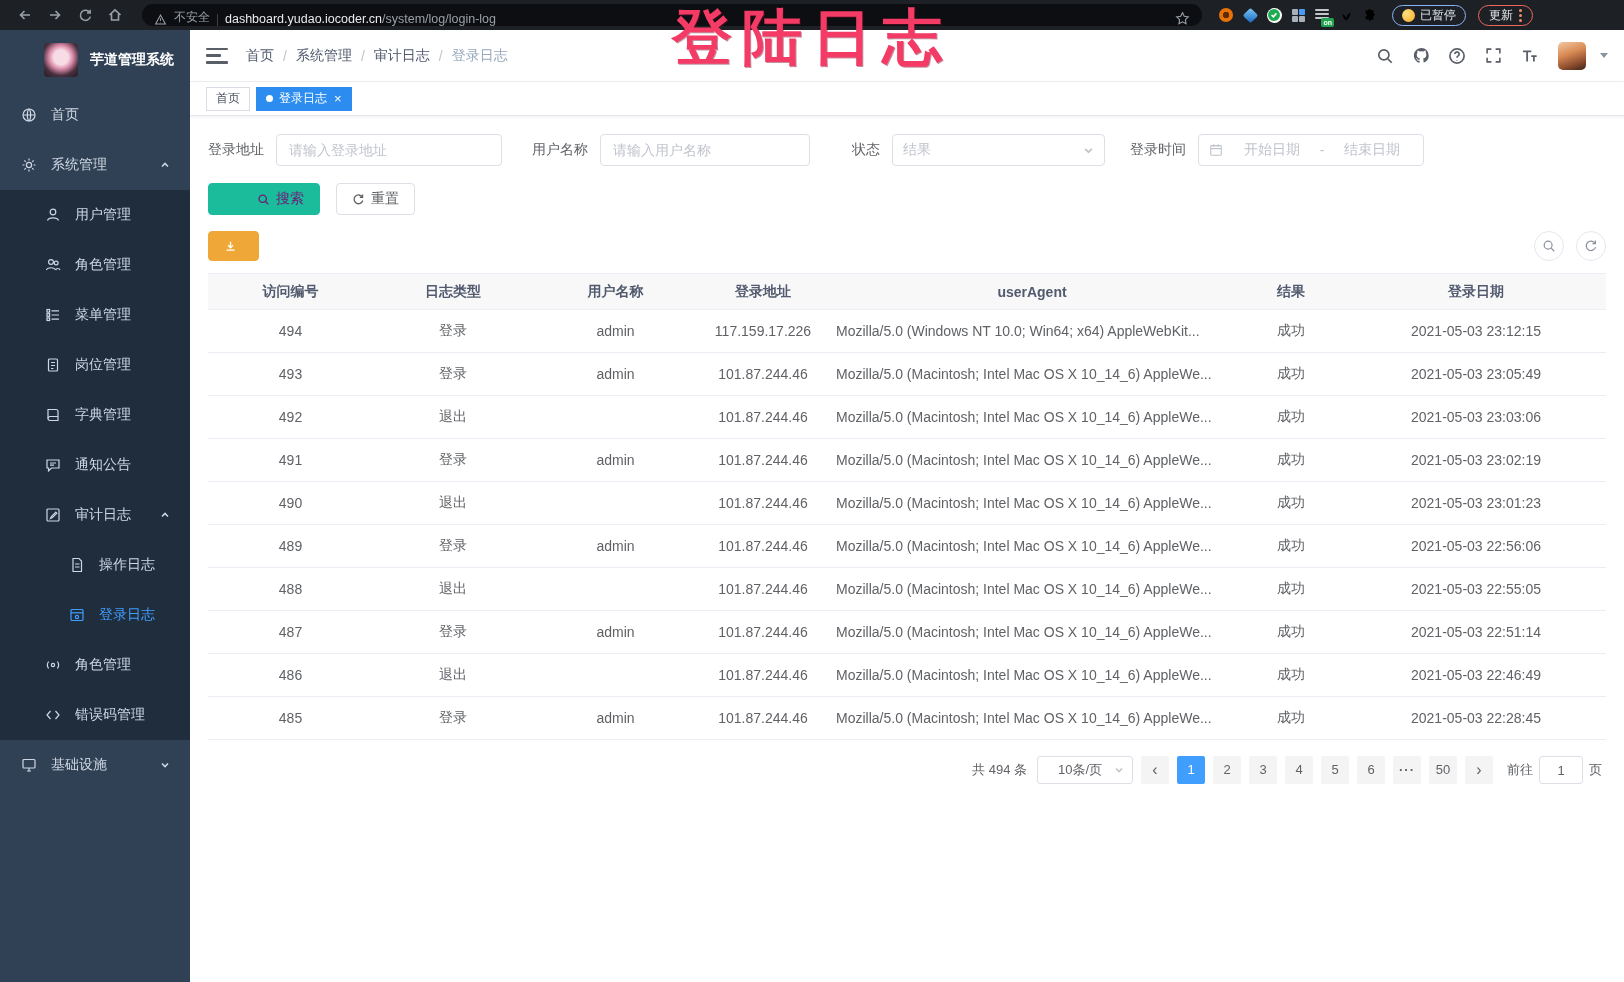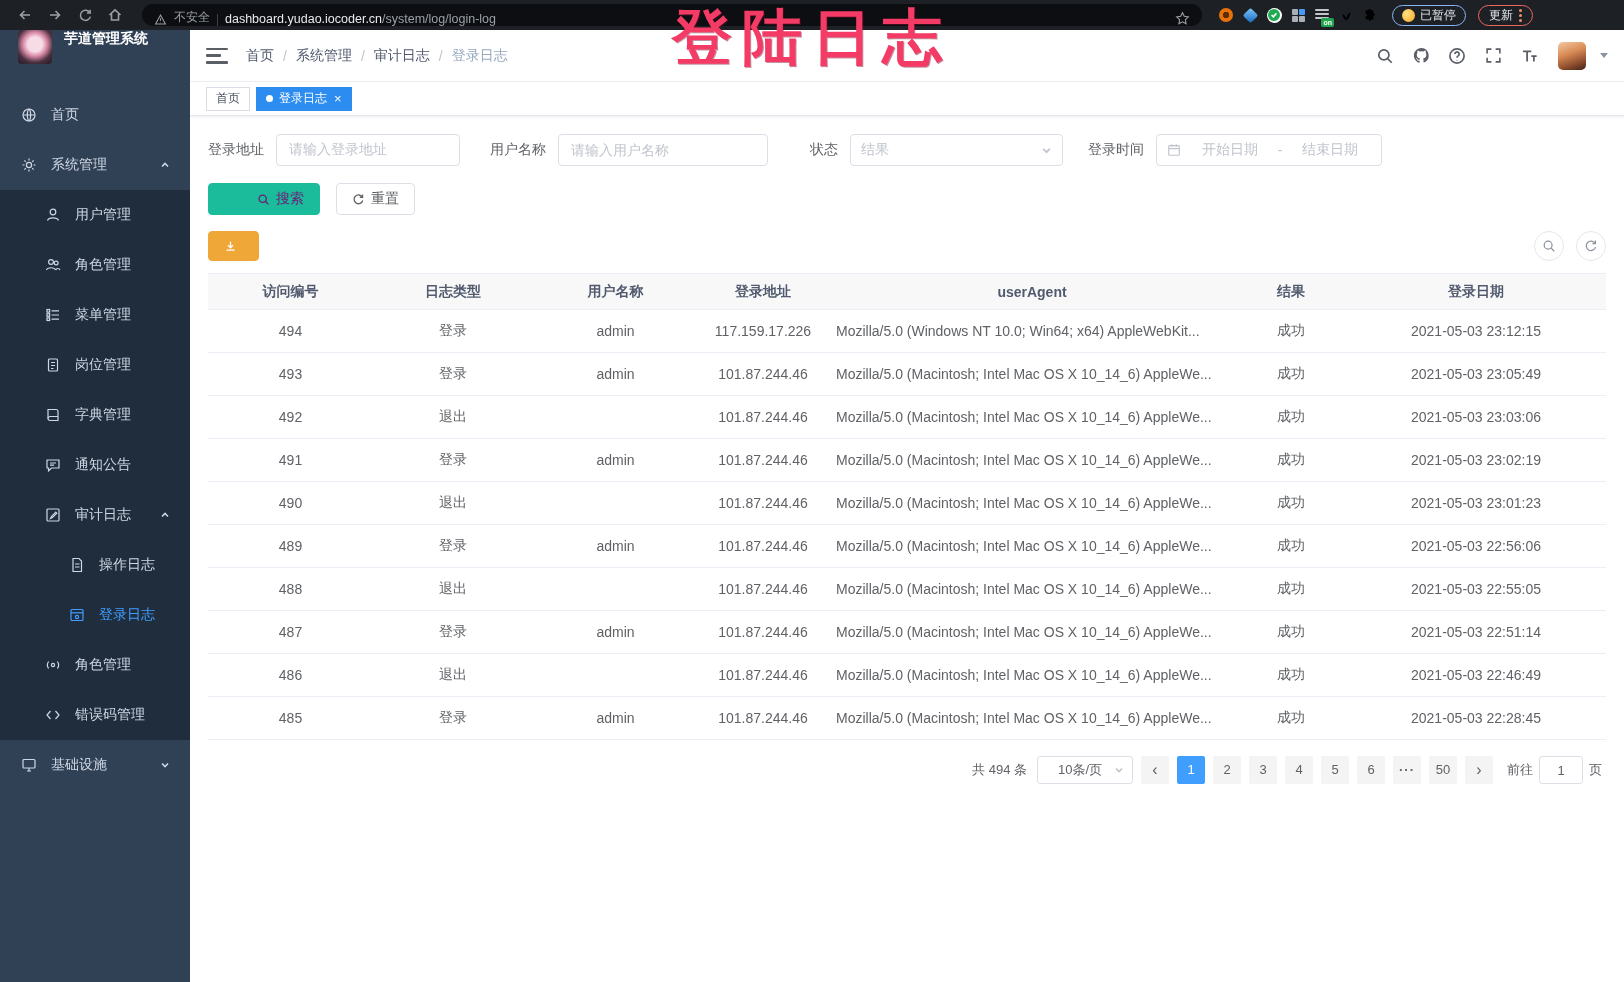--- a/index.html
+++ b/index.html
@@ -46,21 +46,21 @@
   .kebab { display:flex; flex-direction:column; gap:2px; }
   .kebab i { width:3px; height:3px; border-radius:50%; background:#ee8e63; }
 
   
   .watermark { position:absolute; top:2px; left:672px; z-index:50; font-size:60px; line-height:72px;
                font-weight:bold; letter-spacing:10px; color:#f43b66;
                text-shadow:1px 1px 0 rgba(122,14,44,.45); pointer-events:none; }
 
   
   .sidebar { position:absolute; top:30px; left:0; bottom:0; width:190px; background:#304156; color:#cfd7e4; z-index:2; }
-  .logo { height:60px; display:flex; padding-left:18px; cursor:pointer; }
+  .logo { height:60px; display:flex; align-items:center; padding-left:44px; cursor:pointer; }
   .logo-img { width:34px; height:34px; border-radius:4px;
               background:radial-gradient(circle at 50% 42%, #f7dce6 28%, #d88aa6 46%, #4a3040 70%, #241822 100%); }
   .logo-title { color:#fff; font-weight:bold; font-size:14px; margin-left:12px; white-space:nowrap; }
   .menu { font-size:14px; }
   .mi { height:50px; display:flex; align-items:center; position:relative; cursor:pointer; white-space:nowrap; }
   .mi .ic { width:16px; height:16px; margin-right:14px; flex:none; }
   .mi .ic svg { stroke:currentColor; stroke-width:1.2; fill:none; width:16px; height:16px; }
   .mi.l1 { padding-left:21px; }
   .mi.l2 { padding-left:45px; }
   .mi.l3 { padding-left:69px; }
@@ -469,21 +469,21 @@
       <span class="tag-dot"></span>
       <span>登录日志</span>
       <span class="tag-close"></span>
     </span>
   </div>
 
   <div class="content">
 
     <div class="filter-row">
       <span class="f-label">登录地址</span>
-      <input class="f-input" style="width: 184px; font-family: Liberation Serif, serif;" placeholder="请输入登录地址">
+      <input class="f-input" style="width: 226px;" placeholder="请输入登录地址">
       <span style="width:30px"></span>
       <span class="f-label">用户名称</span>
       <input class="f-input" style="width: 210px;" placeholder="请输入用户名称">
       <span style="width:42px"></span>
       <span class="f-label">状态</span>
       <div class="sel" style="width:213px">
         <span class="sel-text">结果</span>
         <svg width="11" height="11" viewBox="0 0 10 10">
             <path d="M2 3.5l3 3 3-3"></path>
           </svg>

